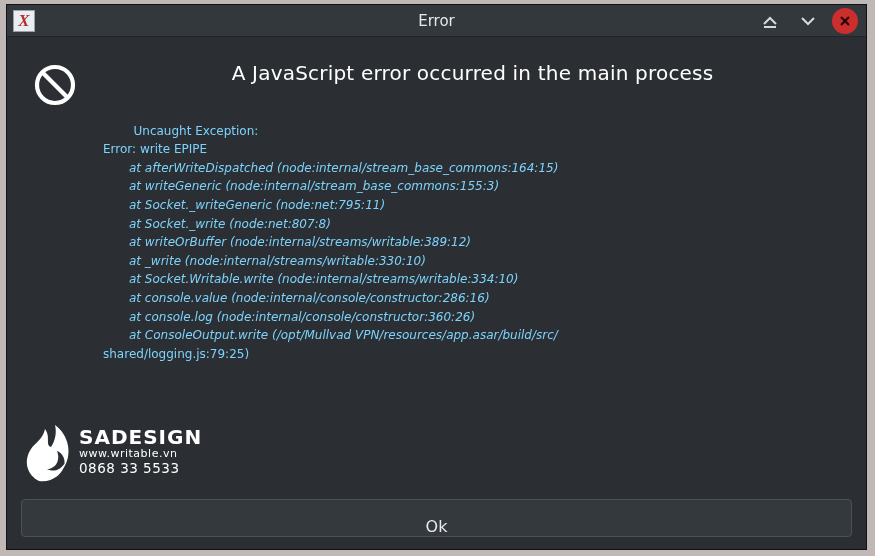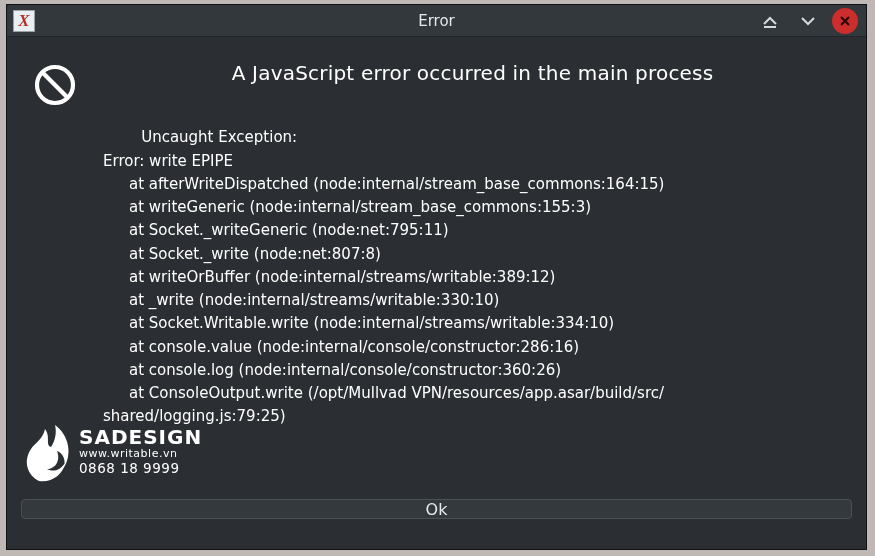--- a/index.html
+++ b/index.html
@@ -98,41 +98,41 @@
   }
   .heading {
     color: #ffffff;
     font-weight: 400;
     font-size: 20px;
     text-align: center;
     margin: 6px 0 18px 0;
     letter-spacing: 0.2px;
   }
   .msg {
-    color: #ffffff;
-    font-size: 15px;
+    color: #7dd3fc;
+    font-size: 12px;
     line-height: 1.55;
     white-space: pre-wrap;
     word-break: break-word;
   }
-  .msg .pad { padding-left: 26px; display: block; }
+  .msg .pad { padding-left: 26px; display: block; font-style: italic; }
   
   .btn-row {
     padding: 8px 14px 14px 14px;
   }
   .ok-btn {
     width: 100%;
-    height: 20px;
+    height: 38px;
     background: #34393e;
     border: 1px solid #4a5157;
     border-radius: 4px;
     color: #e8ebee;
     font-size: 16px;
     display: flex;
-    align-items: flex-start;
+    align-items: flex-end;
     justify-content: center;
     cursor: pointer;
   }
   
   .watermark {
     position: absolute;
     left: 14px;
     bottom: 66px;
     display: flex;
     align-items: center;
@@ -210,17 +210,17 @@
     </div>
   </div>
 
   <div class="watermark">
     <svg width="52" height="66" viewBox="0 0 52 66">
       <path d="M18 64 C 6 58, 2 44, 10 32 C 14 26, 22 22, 24 12 C 30 20, 24 28, 30 30 C 34 24, 36 16, 34 8 C 48 18, 52 38, 42 52 C 46 44, 42 36, 36 34 C 40 44, 34 52, 26 52 C 34 56, 40 52, 44 46 C 42 58, 30 66, 18 64 Z" fill="#ffffff"></path>
     </svg>
     <div class="wm-text">
       <div class="brand">SADESIGN</div>
       <div class="site">www.writable.vn</div>
-      <div class="phone">0868 18 9999</div>
+      <div class="phone">0868 33 5533</div>
     </div>
   </div>
 
 </div>
 
 </body></html>

